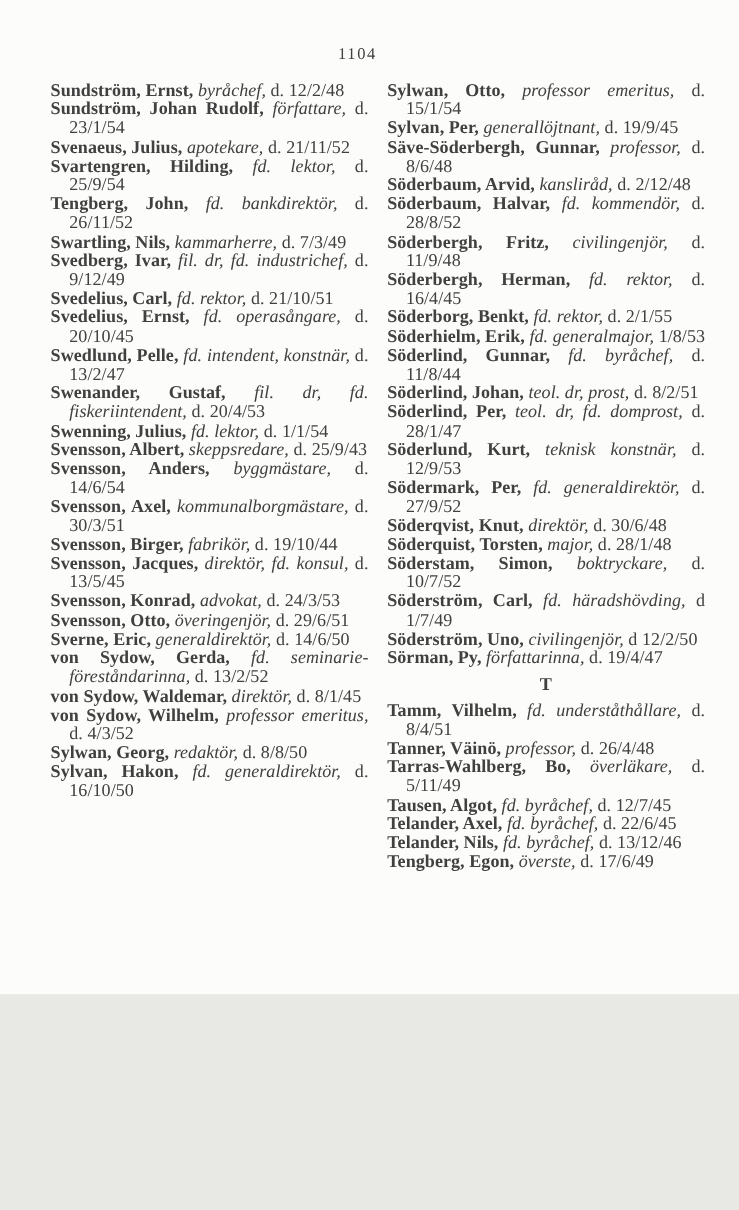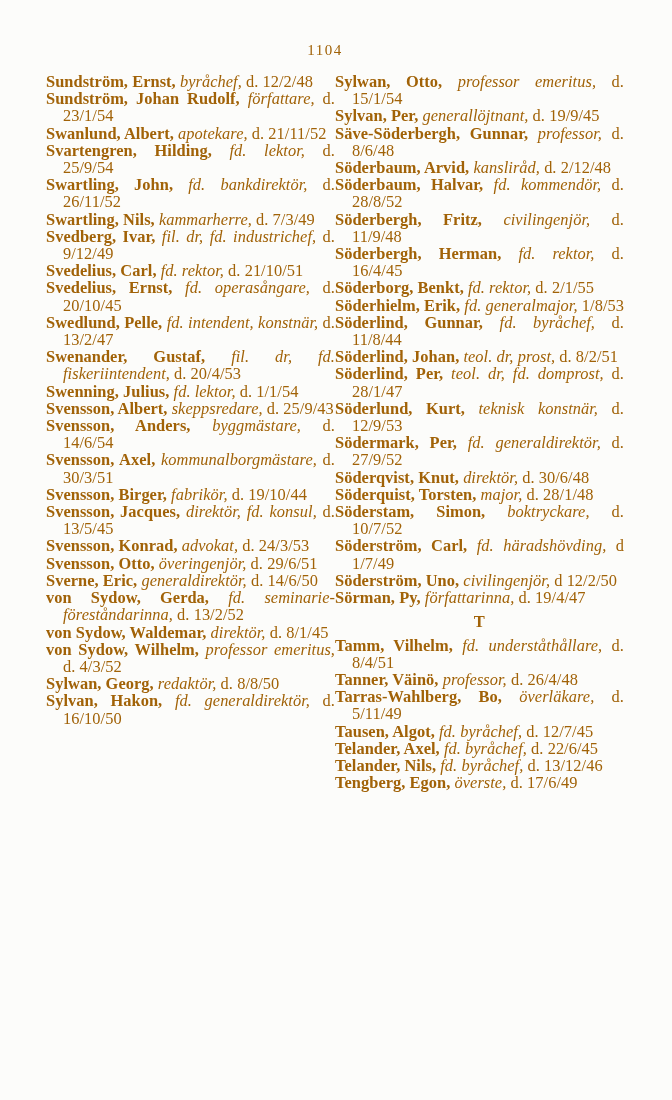--- a/index.html
+++ b/index.html
@@ -3,40 +3,41 @@
 <meta charset="utf-8">
 <style>
   html, body {
     margin: 0;
     padding: 0;
     background: #e8e8e4;
   }
   .sheet {
     position: relative;
     width: 672px;
-    height: 1100px;
+    height: 904px;
     background: #fcfcfa;
-    color: #a16207;
+    color: #404040;
     font-family: "Liberation Serif", "DejaVu Serif", serif;
     overflow: hidden;
   }
   .pageno {
     position: absolute;
     top: 42px;
     left: -11px;
     width: 100%;
     text-align: center;
     font-size: 15px;
     letter-spacing: 1.5px;
   }
   .cols {
     position: absolute;
     top: 73px;
     left: 46px;
     display: flex;
+    gap: 17px;
   }
   .col {
     width: 289px;
     flex: none;
     font-size: 16.4px;
     line-height: 17.2px;
     text-align: justify;
     letter-spacing: 0.05px;
   }
   .entry {
@@ -63,25 +64,25 @@
 
 <div class="sheet">
   <div class="pageno">1104</div>
   <div class="cols">
     <div class="col">
   <p class="entry"><b>Sundström, Ernst,</b> <i>byråchef,</i> <span>d. 12/2/48</span></p>
 
   <p class="entry"><b>Sundström, Johan Rudolf,</b> <i>för­fattare,</i> <span>d. 23/1/54</span></p>
 
 
-  <p class="entry"><b>Swanlund, Albert,</b> <i>apotekare,</i> <span>d. 21/11/52</span></p>
+  <p class="entry"><b>Svenaeus, Julius,</b> <i>apotekare,</i> <span>d. 21/11/52</span></p>
 
   <p class="entry"><b>Svartengren, Hilding,</b> <i>fd. lektor,</i> <span>d. 25/9/54</span></p>
 
-  <p class="entry"><b>Swartling, John,</b> <i>fd. bankdirektör,</i> <span>d. 26/11/52</span></p>
+  <p class="entry"><b>Tengberg, John,</b> <i>fd. bankdirektör,</i> <span>d. 26/11/52</span></p>
 
   <p class="entry"><b>Swartling, Nils,</b> <i>kammarherre,</i> <span>d. 7/3/49</span></p>
 
   <p class="entry"><b>Svedberg, Ivar,</b> <i>fil. dr, fd. industri­chef,</i> <span>d. 9/12/49</span></p>
 
   <p class="entry"><b>Svedelius, Carl,</b> <i>fd. rektor,</i> <span>d. 21/10/51</span></p>
 
   <p class="entry"><b>Svedelius, Ernst,</b> <i>fd. operasångare,</i> <span>d. 20/10/45</span></p>
 
   <p class="entry"><b>Swedlund, Pelle,</b> <i>fd. intendent, konstnär,</i> <span>d. 13/2/47</span></p>

